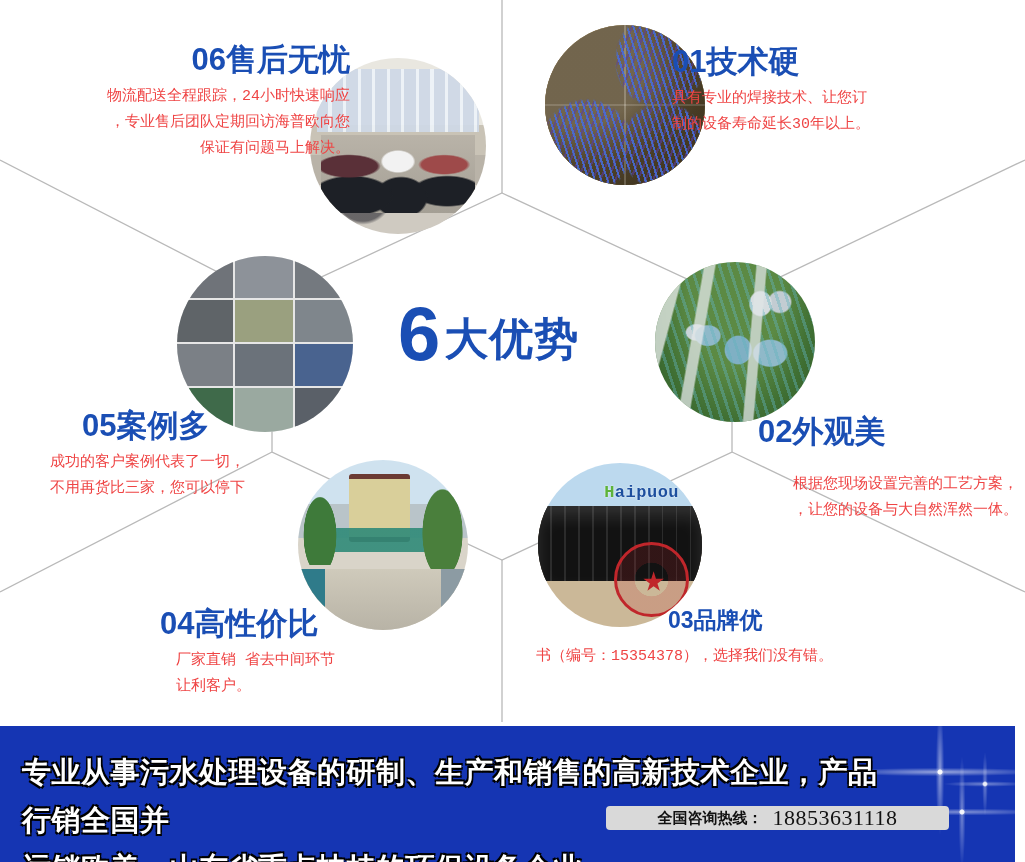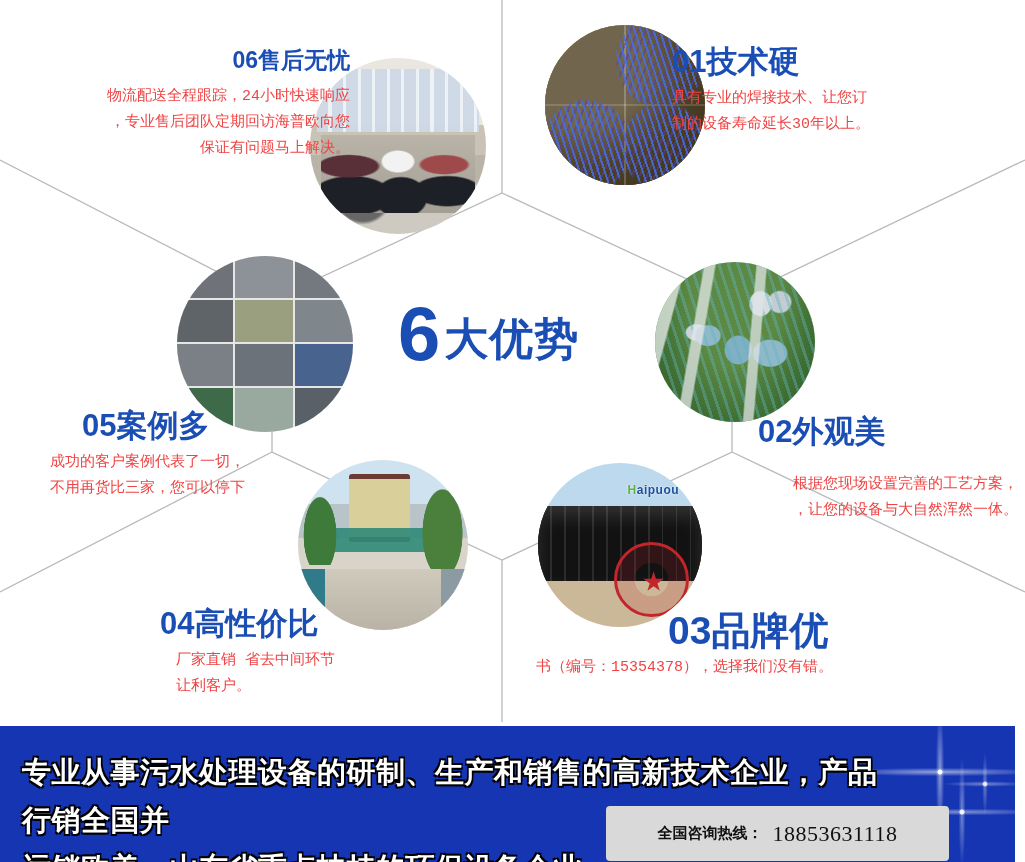--- a/index.html
+++ b/index.html
@@ -127,22 +127,22 @@
     background:
       radial-gradient(circle, transparent 0 34%, rgba(192,38,43,.18) 35% 100%);
   }
   .stamp-star {
     position:absolute; right:23%; bottom:21%; width:13%; height:13%;
     background:#c0262b;
     clip-path: polygon(50% 0%,61% 35%,98% 35%,68% 57%,79% 91%,50% 70%,21% 91%,32% 57%,2% 35%,39% 35%);
   }
   .tank-logo {
     position:absolute; right:14%; top:12%;
-    font-size:12px; font-weight:bold; letter-spacing:.5px;
-    color:#1d4f9e; font-family:Liberation Sans, sans-serif;
+    font-size:17px; font-weight:bold; letter-spacing:.5px;
+    color:#1d4f9e; font-family:Liberation Mono, monospace;
     text-shadow:0 0 2px #fff;
     margin-left:26px;
   }
   .tank-logo i { color:#5db33a; font-style:normal; }
 
   
   .ph-gate { background: linear-gradient(#cfe2ef 0 26%, #b9c4c9 26% 46%, #d9d4c9 46% 100%); }
   .ph-gate::before {
     content:""; position:absolute; left:30%; top:8%; width:36%; height:40%;
     background: linear-gradient(#6b3a33 0 8%, #d9cf9a 8% 92%, #6b3a33 92% 100%);
@@ -225,21 +225,21 @@
     line-height: 48px;
     letter-spacing: 0.5px;
     text-shadow:
       -1.6px -1.6px 0 #000, 1.6px -1.6px 0 #000,
       -1.6px  1.6px 0 #000, 1.6px  1.6px 0 #000,
       0 0 2px #000;
     font-family: "Liberation Sans","DejaVu Sans",sans-serif;
   }
   #hotline-pill {
     position: absolute; left: 606px; top: 806px;
-    width: 343px; height: 55px;
+    width: 343px; height: 24px;
     background: #d9d9d9;
     border-radius: 4px;
     display: flex; align-items: center; justify-content: center;
     gap: 10px;
     color: #111;
     font-family: "Liberation Serif","DejaVu Serif",serif;
   }
   #hotline-pill .lbl { font-size: 15px; font-weight: bold; font-family:"Liberation Sans","DejaVu Sans",sans-serif; }
   #hotline-pill .num { font-size: 22px; letter-spacing: 0.5px; font-family:"Liberation Serif","DejaVu Serif",serif; }
 </style>
@@ -294,21 +294,21 @@
     <div class="cell" style="left:0%;top:75%;width:32%;height:25%;background:#3f6a4a;"></div>
     <div class="cell" style="left:33%;top:75%;width:33%;height:25%;background:#9aa9a0;"></div>
     <div class="cell" style="left:67%;top:75%;width:33%;height:25%;background:#5a6068;"></div>
   </div>
 
   <div id="center-title">
     <span class="big6">6</span><span class="big-txt">大优势</span>
   </div>
 
   <div class="blk" style="left:20px; top:40px; width:330px; text-align:right;">
-    <div class="hd" style="font-size:23px; line-height:40px;">06售后无忧</div>
+    <div class="hd" style="font-size:31px; line-height:40px;">06售后无忧</div>
     <div class="bd" style="margin-top:4px;">
       <div>物流配送全程跟踪，24小时快速响应</div>
       <div>，专业售后团队定期回访海普欧向您</div>
       <div>保证有问题马上解决。</div>
     </div>
   </div>
 
   <div class="blk" style="left:672px; top:42px; width:340px; text-align:left;">
     <div class="hd" style="font-size:31px; line-height:40px;">01技术硬</div>
     <div class="bd" style="margin-top:4px;">
@@ -319,21 +319,21 @@
 
   <div class="blk" style="left:650px; top:412px; width:368px; text-align:right;">
     <div class="hd" style="font-size:31px; line-height:40px; text-align:left; padding-left:108px;">02外观美</div>
     <div class="bd" style="margin-top:20px;">
       <div>根据您现场设置完善的工艺方案，</div>
       <div>，让您的设备与大自然浑然一体。</div>
     </div>
   </div>
 
   <div class="blk" style="left:536px; top:600px; width:480px; text-align:left;">
-    <div class="hd" style="font-size:39px; line-height:40px; padding-left:132px;margin-top:11px;">03品牌优</div>
+    <div class="hd" style="font-size:23px; line-height:40px; padding-left:132px;">03品牌优</div>
     <div class="bd" style="margin-top:4px;">
       <div>书（编号：15354378），选择我们没有错。</div>
     </div>
   </div>
 
   <div class="blk" style="left:160px; top:604px; width:330px; text-align:left;">
     <div class="hd" style="font-size:31px; line-height:40px;">04高性价比</div>
     <div class="bd" style="margin-top:4px; padding-left:16px;">
       <div>厂家直销 省去中间环节</div>
       <div>让利客户。</div>

